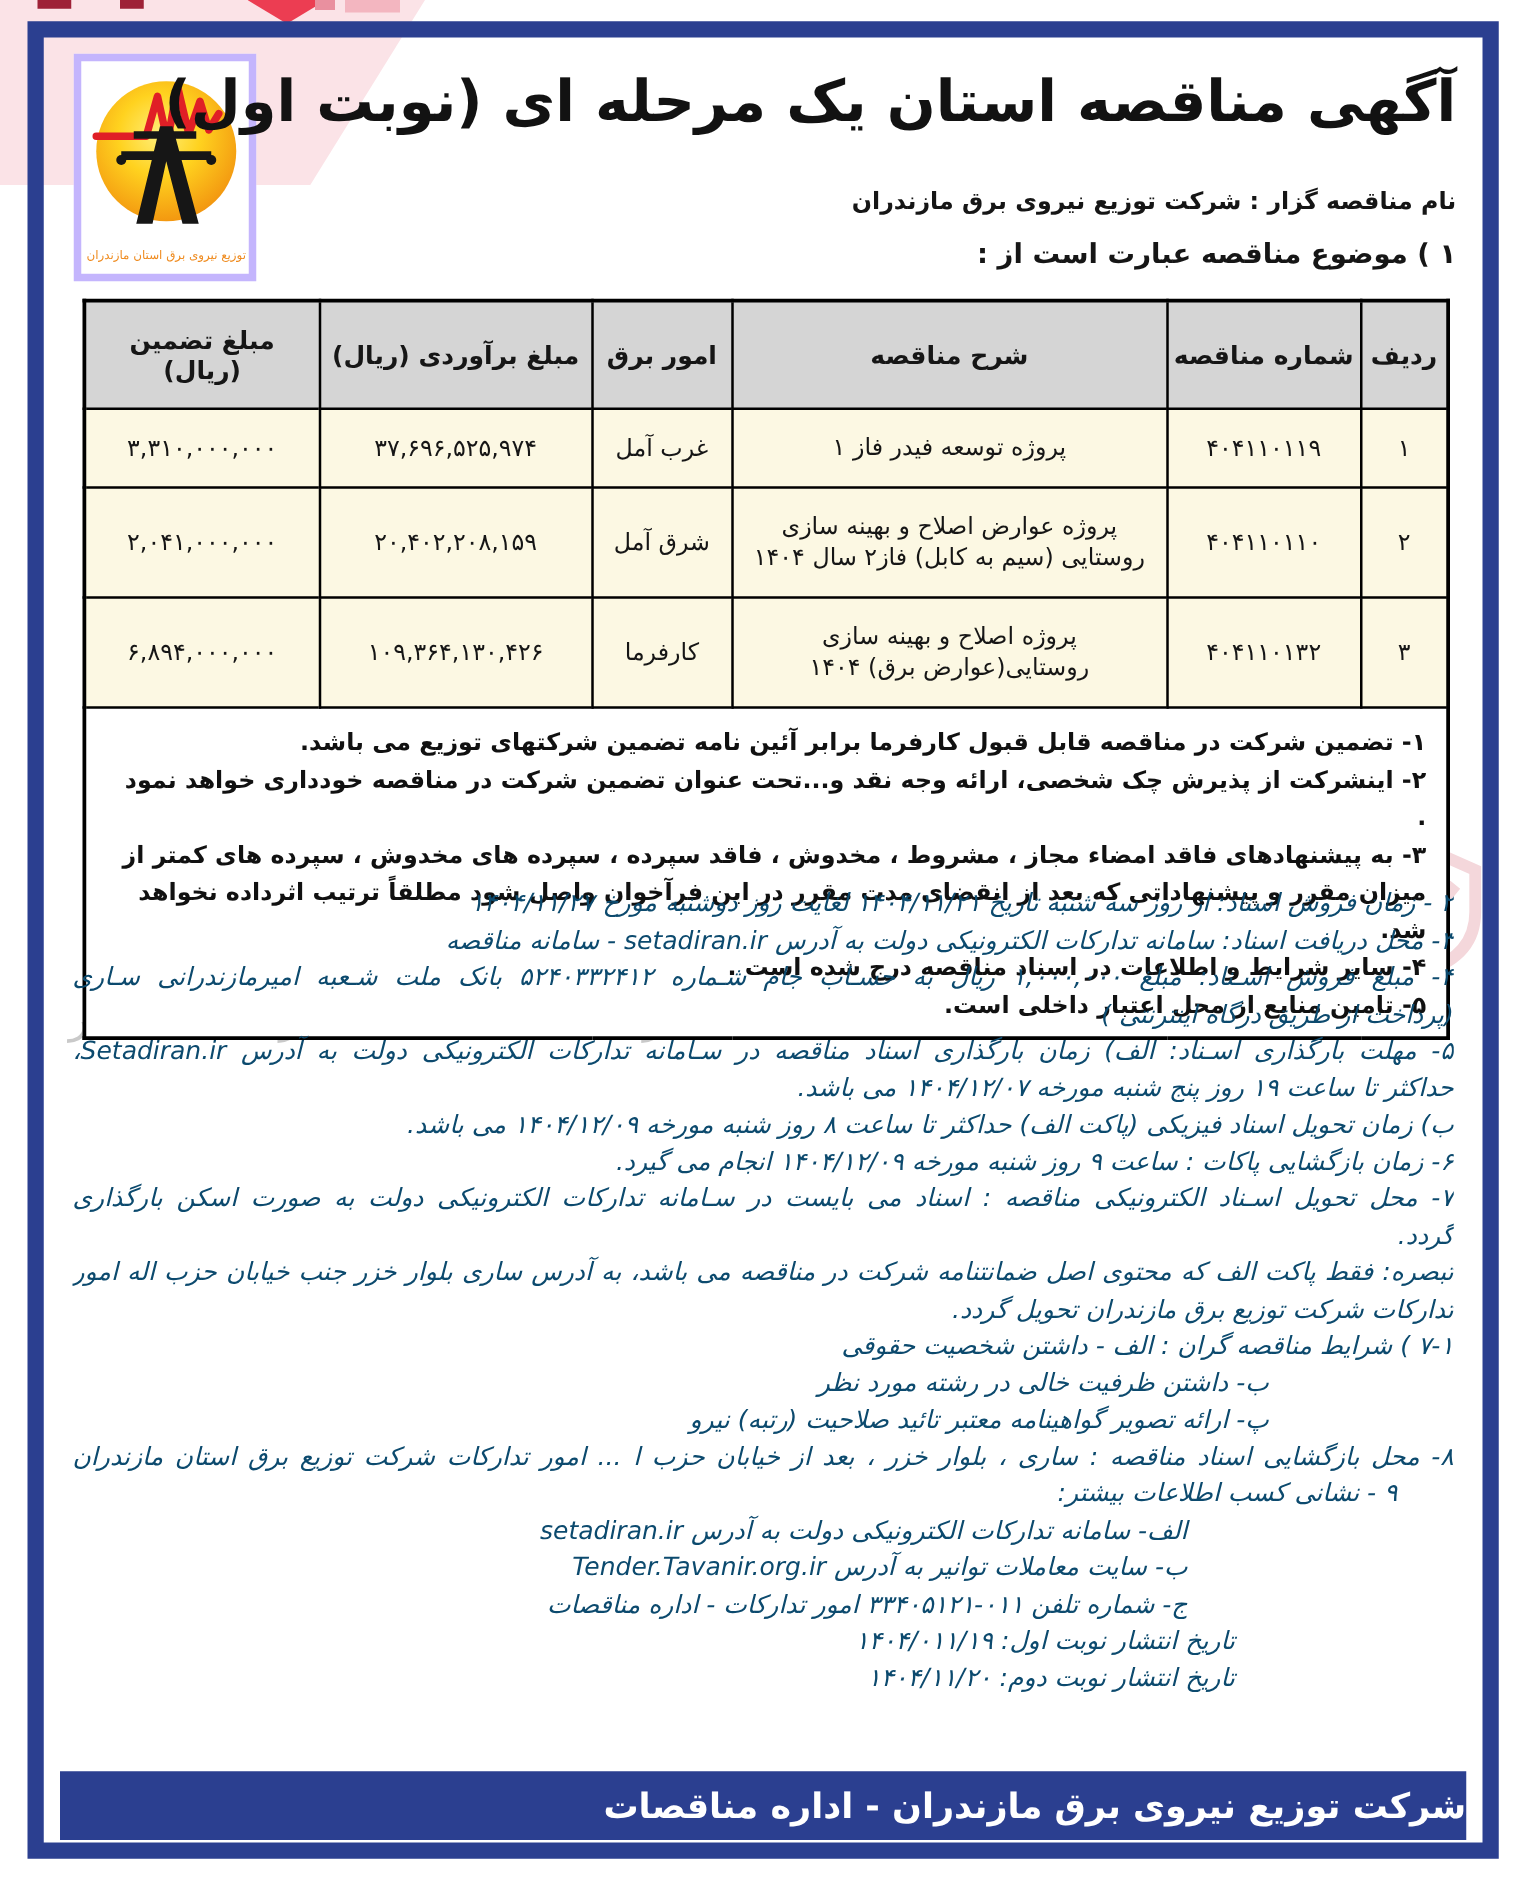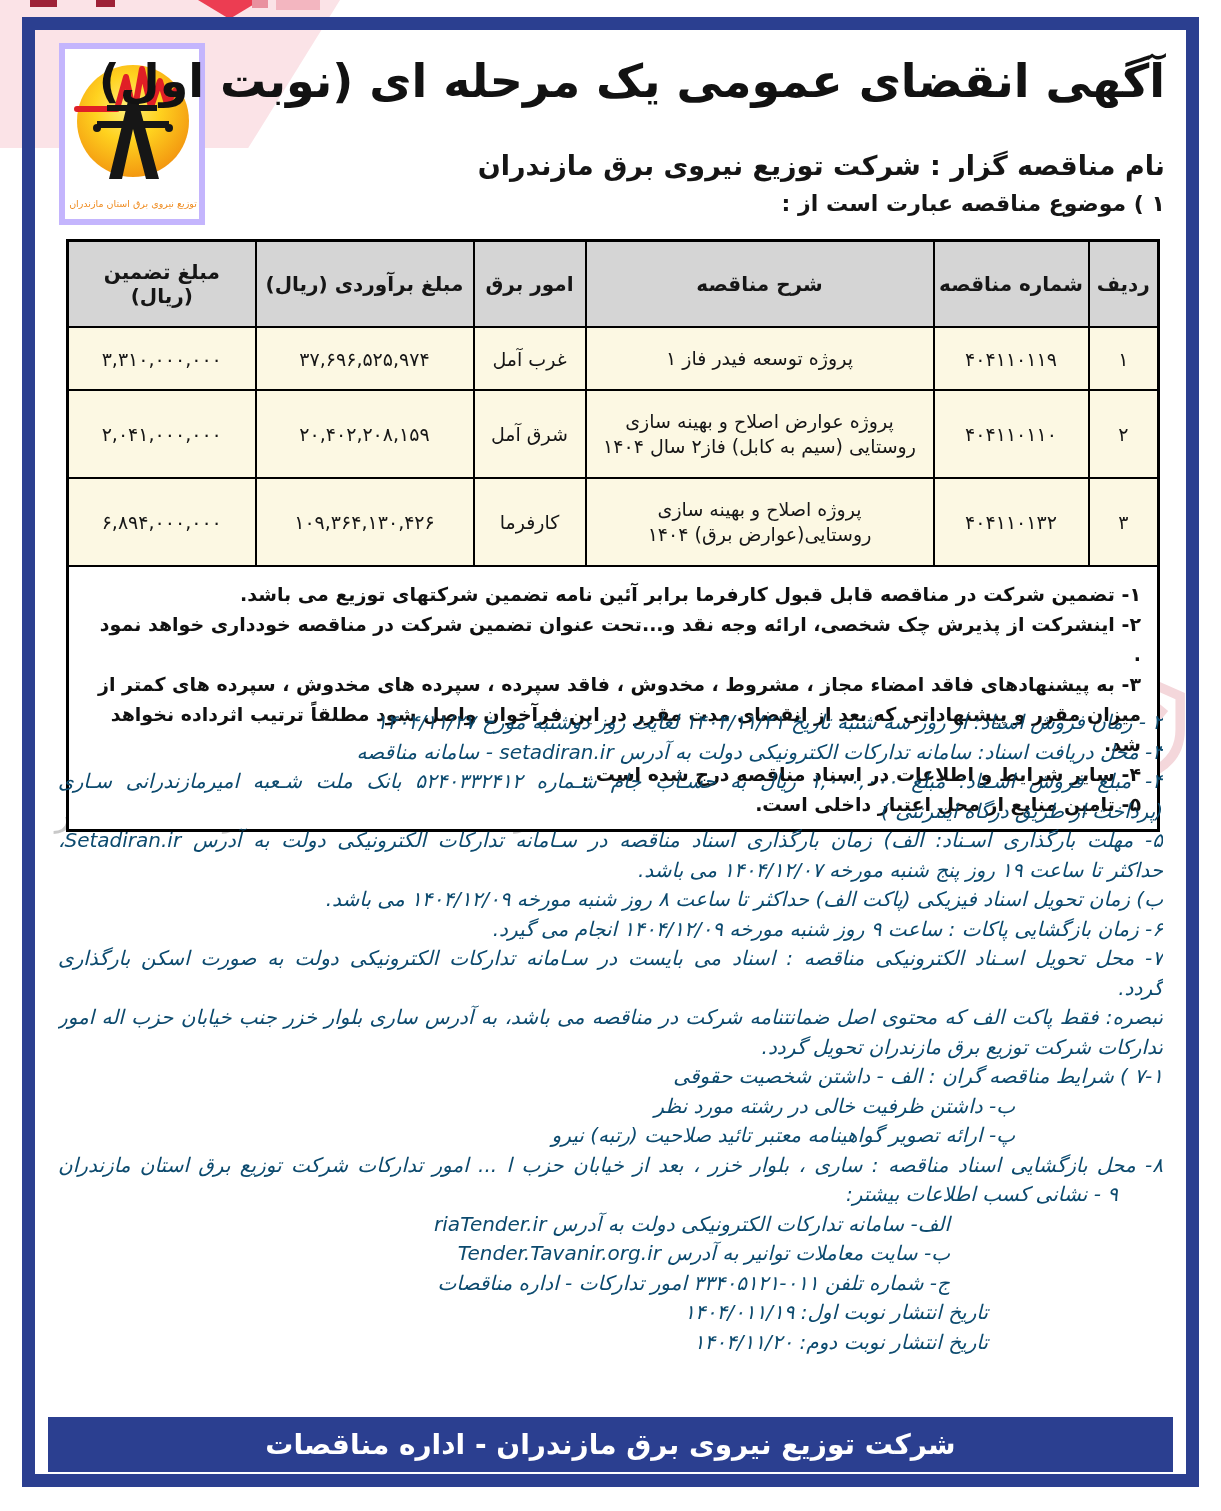--- a/index.html
+++ b/index.html
@@ -21,31 +21,31 @@
     display:flex;align-items:center;gap:10px;overflow:hidden;color:#f4d7db;}
   .wm-brand .wm-word{font-size:118px;font-weight:bold;letter-spacing:2px;white-space:nowrap;
     font-family:"DejaVu Sans",sans-serif;}
   .wm-fa{position:absolute;left:55px;top:795px;width:850px;z-index:1;color:#c9c9c9;
     font-size:33px;white-space:nowrap;word-spacing:26px;letter-spacing:1px;direction:rtl;text-align:left;}
 
   
   .frame{position:absolute;left:22px;top:17px;width:1177px;height:1470px;
     border:13px solid #2b3f90;box-sizing:border-box;z-index:4;pointer-events:none;}
   .footer-bar{position:absolute;left:48px;top:1417px;width:1125px;height:55px;background:#2b3f90;
-    z-index:5;display:flex;align-items:center;justify-content:center;}
+    z-index:5;display:flex;align-items:center;}
   .footer-bar span{color:#ffffff;font-weight:bold;font-size:28px;}
 
   
   .logo-box{position:absolute;left:59px;top:43px;width:134px;height:170px;background:#fff;
     border:6px solid #c4b5fd;z-index:3;}
 
   
   .big-title{position:absolute;right:56px;top:54px;z-index:3;font-size:46px;font-weight:bold;
     color:#121212;white-space:nowrap;letter-spacing:-1px;}
-  .agency-line{position:absolute;right:56px;top:150px;z-index:3;font-size:27px;font-weight:bold;white-space:nowrap;}
+  .agency-line{position:absolute;right:56px;top:150px;z-index:3;font-size:19px;font-weight:bold;white-space:nowrap;}
   .subject-line{position:absolute;right:56px;top:191px;z-index:3;font-size:22px;font-weight:bold;white-space:nowrap;}
 
   
   .tender-table{position:absolute;left:66px;top:239px;width:1091px;z-index:3;
     border-collapse:collapse;table-layout:fixed;border:3px solid #000;}
   .tender-table th,.tender-table td{border:2px solid #000;text-align:center;vertical-align:middle;
     padding:18px 4px;box-sizing:border-box;}
   .tender-table th{background:#d5d5d5;font-size:20px;font-weight:bold;height:47px;}
   .tender-table td{background:#fcf8e3;font-size:19px;}
   .tender-table td.desc{font-size:19px;line-height:25px;}
@@ -102,21 +102,21 @@
       <path d="M10 60 H50 L59 28 L67 64 L75 20 L84 58 L93 32 L100 55 L108 42" fill="none" stroke="#e01f26" stroke-width="6" stroke-linejoin="round" stroke-linecap="round"></path>
       <rect x="40" y="56" width="50" height="6" fill="#161616"></rect>
       <rect x="30" y="72" width="72" height="7" fill="#161616"></rect>
       <circle cx="30" cy="79" r="4" fill="#161616"></circle>
       <circle cx="102" cy="79" r="4" fill="#161616"></circle>
       <path d="M42 130 L61 52 L71 52 L92 130 L79 130 L66 80 L55 130 Z" fill="#161616"></path>
       <text x="66" y="158" text-anchor="middle" font-size="9.5" fill="#ef8b1f" font-family="DejaVu Sans, sans-serif">توزیع نیروی برق استان مازندران</text>
     </svg>
   </div>
 
-  <div class="big-title">آگهی انقضای عمومی یک مرحله ای (نوبت اول)</div>
+  <div class="big-title">آگهی مناقصه استان یک مرحله ای (نوبت اول)</div>
   <div class="agency-line">نام مناقصه گزار : شرکت توزیع نیروی برق مازندران</div>
   <div class="subject-line">۱ ) موضوع مناقصه عبارت است از :</div>
 
   <table class="tender-table">
     <colgroup>
       <col style="width:70px">
         <col style="width:155px">
         <col style="width:348px">
       <col style="width:112px">
         <col style="width:218px">
@@ -210,21 +210,21 @@
       <div class="pline">۷-۱ )  شرایط مناقصه گران : الف - داشتن شخصیت حقوقی</div>
 
       <div class="pline i2">ب- داشتن ظرفیت خالی در رشته مورد نظر</div>
 
       <div class="pline i2">پ- ارائه تصویر گواهینامه معتبر تائید صلاحیت (رتبه) نیرو</div>
 
       <div class="pline just">۸-  محل بازگشایی اسناد مناقصه : ساری ، بلوار خزر ، بعد از خیابان حزب ا ... امور تدارکات شرکت توزیع برق استان مازندران</div>
 
       <div class="pline i1">۹ - نشانی کسب اطلاعات بیشتر:</div>
 
-      <div class="pline i4">الف- سامانه تدارکات الکترونیکی دولت به آدرس riaTender.ir</div>
+      <div class="pline i4">الف- سامانه تدارکات الکترونیکی دولت به آدرس setadiran.ir</div>
 
       <div class="pline i4">ب-  سایت معاملات توانیر به آدرس Tender.Tavanir.org.ir</div>
 
       <div class="pline i4">ج- شماره تلفن ۰۱۱-۳۳۴۰۵۱۲۱ امور تدارکات -  اداره مناقصات</div>
 
       <div class="pline i3">تاریخ انتشار نوبت اول: ۱۴۰۴/۰۱۱/۱۹</div>
 
       <div class="pline i3">تاریخ انتشار نوبت دوم: ۱۴۰۴/۱۱/۲۰</div>
     </div>
 

